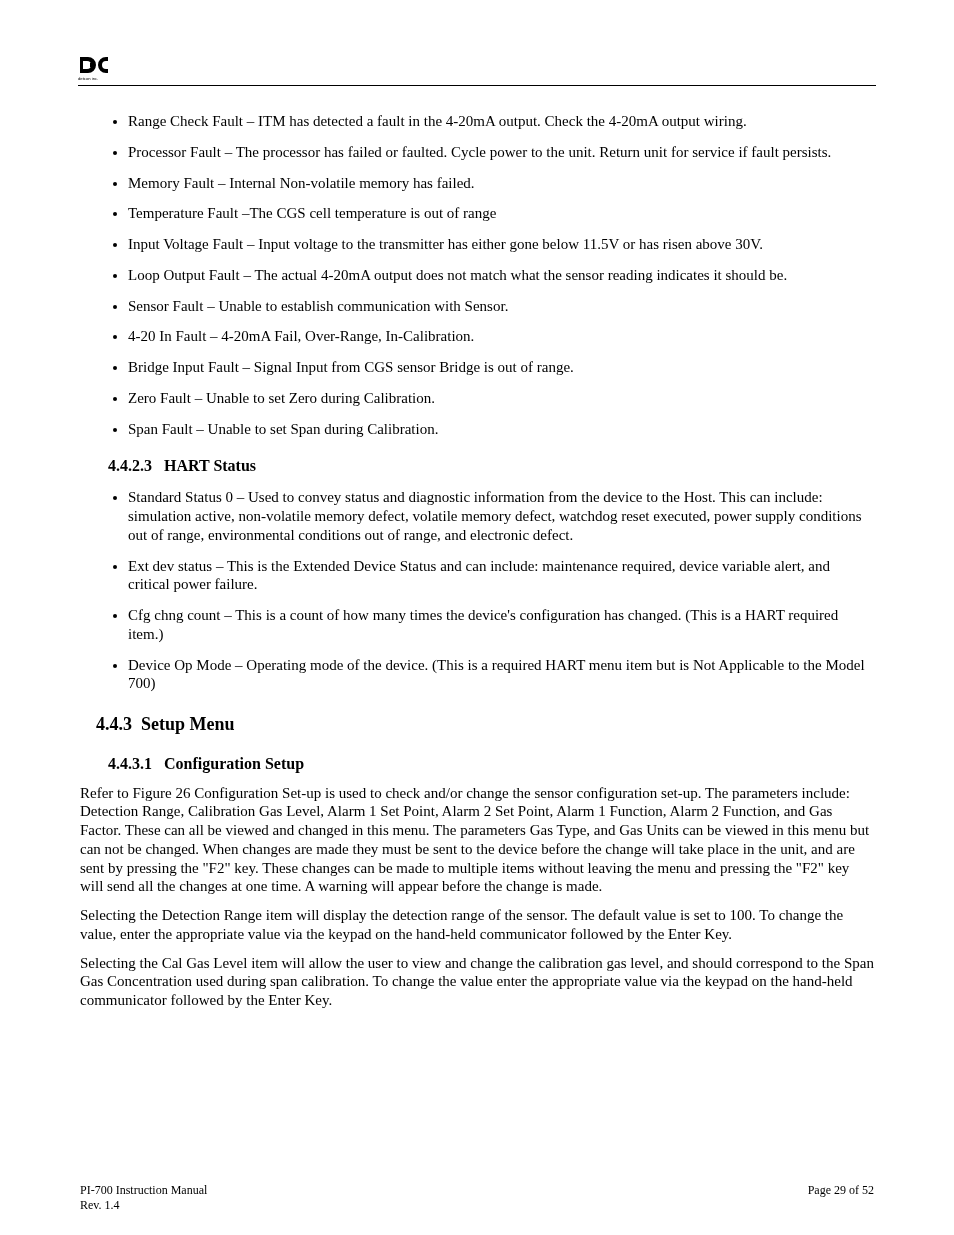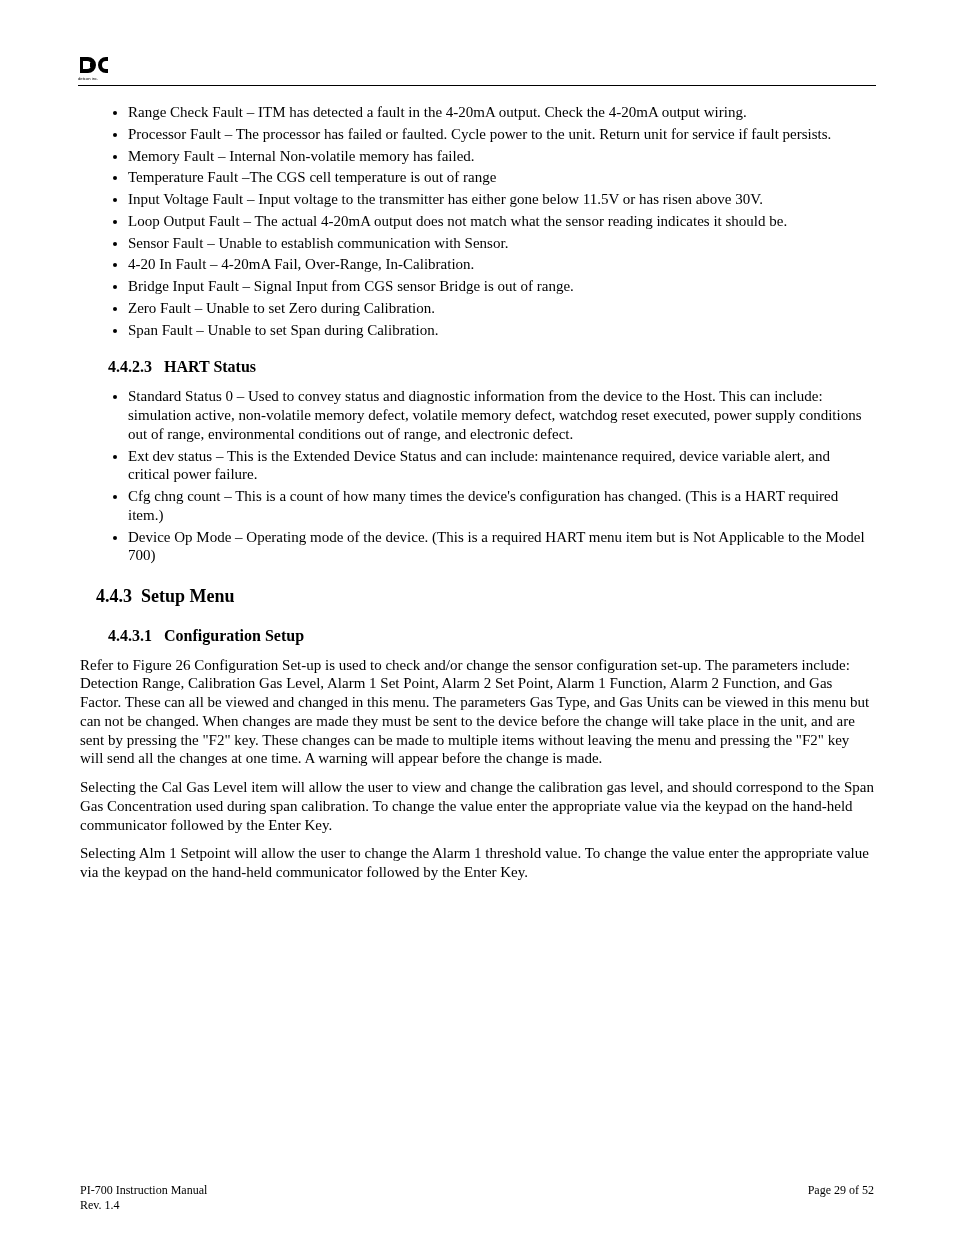--- a/index.html
+++ b/index.html
@@ -37,21 +37,21 @@
     .content {
       padding-top: 45px; 
       font-size: 15px;
       line-height: 1.25;
     }
     ul.bullets {
       list-style: disc;
       margin: 0 0 14px 0;
       padding-left: 48px;
     }
-    ul.bullets li { margin: 3px 0; }
+    ul.bullets li { margin: 12px 0; }
     .section-heading {
       font-family: "Book Antiqua", Palatino, serif;
       font-weight: bold;
       font-size: 16px;
       margin: 18px 0 10px 28px;
     }
     .sub-heading {
       font-family: "Book Antiqua", Palatino, serif;
       font-weight: bold;
       font-size: 18px;
@@ -123,22 +123,22 @@
       <span>Setup Menu</span>
     </div>
 
 
     <div class="section-heading">
       <span class="num">4.4.3.1</span>&nbsp;&nbsp;
       <span>Configuration Setup</span>
     </div>
 
     <div class="para">Refer to Figure 26 Configuration Set-up is used to check and/or change the sensor configuration set-up. The parameters include: Detection Range, Calibration Gas Level, Alarm 1 Set Point, Alarm 2 Set Point, Alarm 1 Function, Alarm 2 Function, and Gas Factor. These can all be viewed and changed in this menu. The parameters Gas Type, and Gas Units can be viewed in this menu but can not be changed. When changes are made they must be sent to the device before the change will take place in the unit, and are sent by pressing the "F2" key. These changes can be made to multiple items without leaving the menu and pressing the "F2" key will send all the changes at one time. A warning will appear before the change is made.</div>
+    <div class="para">Selecting the Detection Range item will display the detection range of the sensor. The default value is set to 100. To change the value, enter the appropriate value via the keypad on the hand-held communicator followed by the Enter Key.</div>
     <div class="para">Selecting the Cal Gas Level item will allow the user to view and change the calibration gas level, and should correspond to the Span Gas Concentration used during span calibration. To change the value enter the appropriate value via the keypad on the hand-held communicator followed by the Enter Key.</div>
-    <div class="para">Selecting Alm 1 Setpoint will allow the user to change the Alarm 1 threshold value. To change the value enter the appropriate value via the keypad on the hand-held communicator followed by the Enter Key.</div>
 
   </div>
 
   <div class="footer">
     <div>
       <div>PI-700 Instruction Manual</div>
       <div>Rev. 1.4</div>
     </div>
     <div>Page 29 of 52</div>
   </div>

